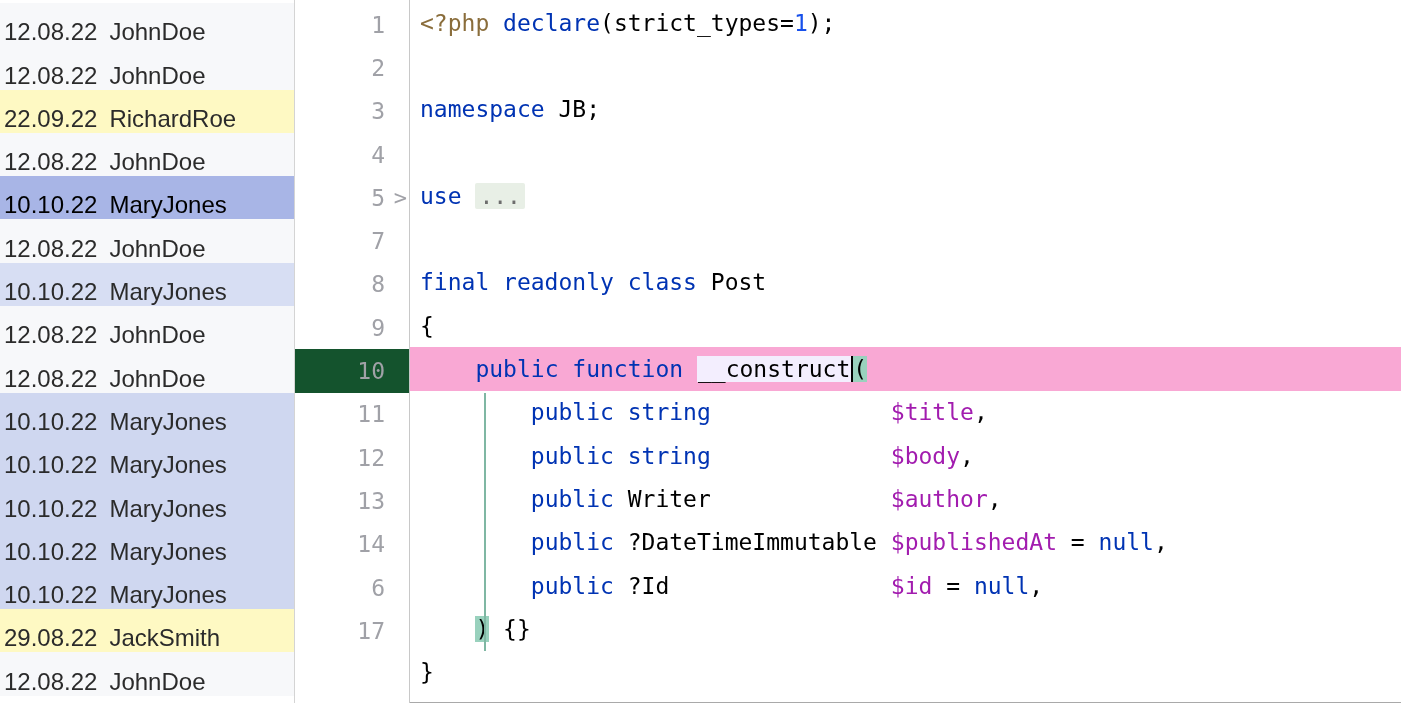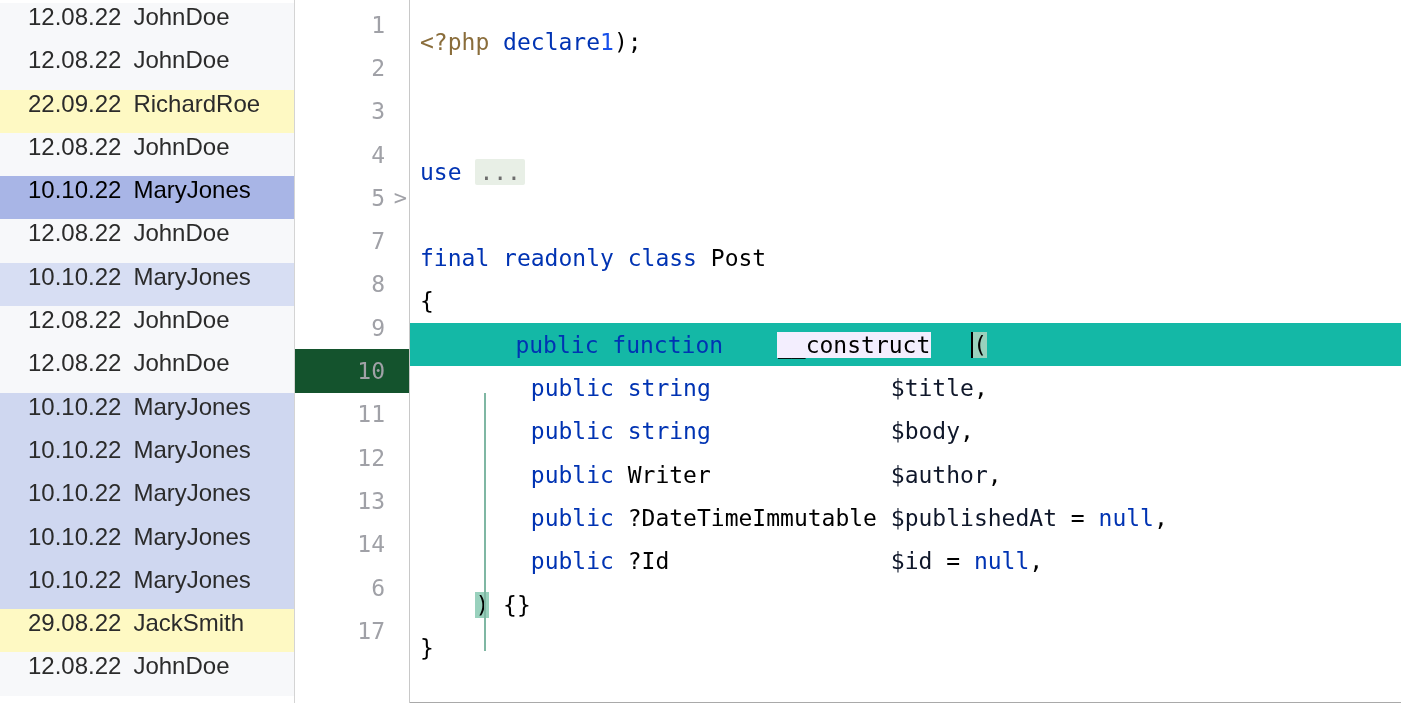--- a/index.html
+++ b/index.html
@@ -11,23 +11,23 @@
       display: flex;
     }
     .blame-panel {
       width: 295px;
       flex-shrink: 0;
       border-right: 1px solid #d4d4d4;
       padding-top: 3px;
     }
     .blame-row {
       display: flex;
-      align-items: flex-start;
+      align-items: flex-end;
       height: 43.3px;
-      padding-left: 28px;
+      padding-left: 4px;
       gap: 12px;
       font-family: -apple-system, "Segoe UI", sans-serif;
       font-size: 24px;
       color: #2b2b2b;
     }
     .bg-light1 { background: #f7f8fa; }
     .bg-light2 { background: #fef9c3; }
     .bg-med1 { background: #d7def3; }
     .bg-med2 { background: #cfd7f0; }
     .bg-sel { background: #a8b5e6; color: #000; }
@@ -54,31 +54,31 @@
     .fold-mark {
       position: absolute;
       right: 2px;
       color: #a0a1a7;
       font-size: 22px;
     }
 
     .editor {
       flex: 1;
       position: relative;
-      padding-top: 20px;
+      padding-top: 1px;
       border-bottom: 1.5px solid #a9a9a9;
     }
     .code-row {
       height: 43.3px;
       display: flex;
       align-items: center;
       padding-left: 10px;
       white-space: pre;
     }
-    .code-row.current { background: #14b8a6; gap: 40px; }
+    .code-row.current { background: #f9a8d4; }
     .indent-guide {
       position: absolute;
       left: 74px;
       width: 2px;
       background: #7fb7a3;
     }
     .folded-badge {
       background: #e8efe6;
       padding: 0 4px;
       border-radius: 2px;
@@ -86,21 +86,21 @@
     }
     .caret-paren {
       border-left: 2px solid #000;
       background: #99d1bd;
     }
     .close-paren-hl { background: #99d1bd; }
 
     .t-tag { color: #8a6d3b; }
     .t-kw { color: #0033b3; }
     .t-cls { color: #000; }
-    .t-var { color: #0f172a; }
+    .t-var { color: #a21caf; }
     .t-num { color: #1750eb; }
     .t-null { color: #0033b3; }
     .t-fn-name { color: #000; }
     .method-bg { background: #f3eefe; padding: 0 1px; }
   </style>
 </head>
 <body>
 
 <div class="blame-panel" id="blame">
     <div class="blame-row bg-light1">
@@ -182,22 +182,23 @@
     <div class="gutter-row">11</div>
     <div class="gutter-row">12</div>
     <div class="gutter-row">13</div>
     <div class="gutter-row">14</div>
     <div class="gutter-row">6</div>
     <div class="gutter-row">17</div>
   </div>
 
 <div class="editor" id="editor">
   <div class="indent-guide" style="top:393px;height:258px;"></div>
-  <div class="code-row"><span class="t-tag">&lt;?php </span><span class="t-kw">declare</span><span class="t-num">1</span><span>);</span></div>
+  <div class="code-row"><span class="t-tag">&lt;?php </span><span class="t-kw">declare</span><span>(strict_types=</span><span class="t-num">1</span><span>);</span></div>
   <div class="code-row"></div>
+  <div class="code-row"><span class="t-kw">namespace </span><span>JB</span><span>;</span></div>
   <div class="code-row"></div>
   <div class="code-row"><span class="t-kw">use </span><span class="folded-badge">...</span></div>
   <div class="code-row"></div>
   <div class="code-row"><span class="t-kw">final readonly class </span><span class="t-cls">Post</span></div>
   <div class="code-row"><span>{</span></div>
   <div class="code-row current"><span>    </span><span class="t-kw">public function </span><span class="t-fn-name method-bg">__construct</span><span class="caret-paren">(</span></div>
   <div class="code-row"><span>        </span><span class="t-kw">public </span><span class="t-kw">string</span><span>             </span><span class="t-var">$title</span><span>,</span></div>
     <div class="code-row"><span>        </span><span class="t-kw">public </span><span class="t-kw">string</span><span>             </span><span class="t-var">$body</span><span>,</span></div>
     <div class="code-row"><span>        </span><span class="t-kw">public </span><span class="t-cls">Writer</span><span>             </span><span class="t-var">$author</span><span>,</span></div>
     <div class="code-row"><span>        </span><span class="t-kw">public </span><span class="t-cls">?DateTimeImmutable</span><span> </span><span class="t-var">$publishedAt</span><span> = </span><span class="t-null">null</span><span>,</span></div>

